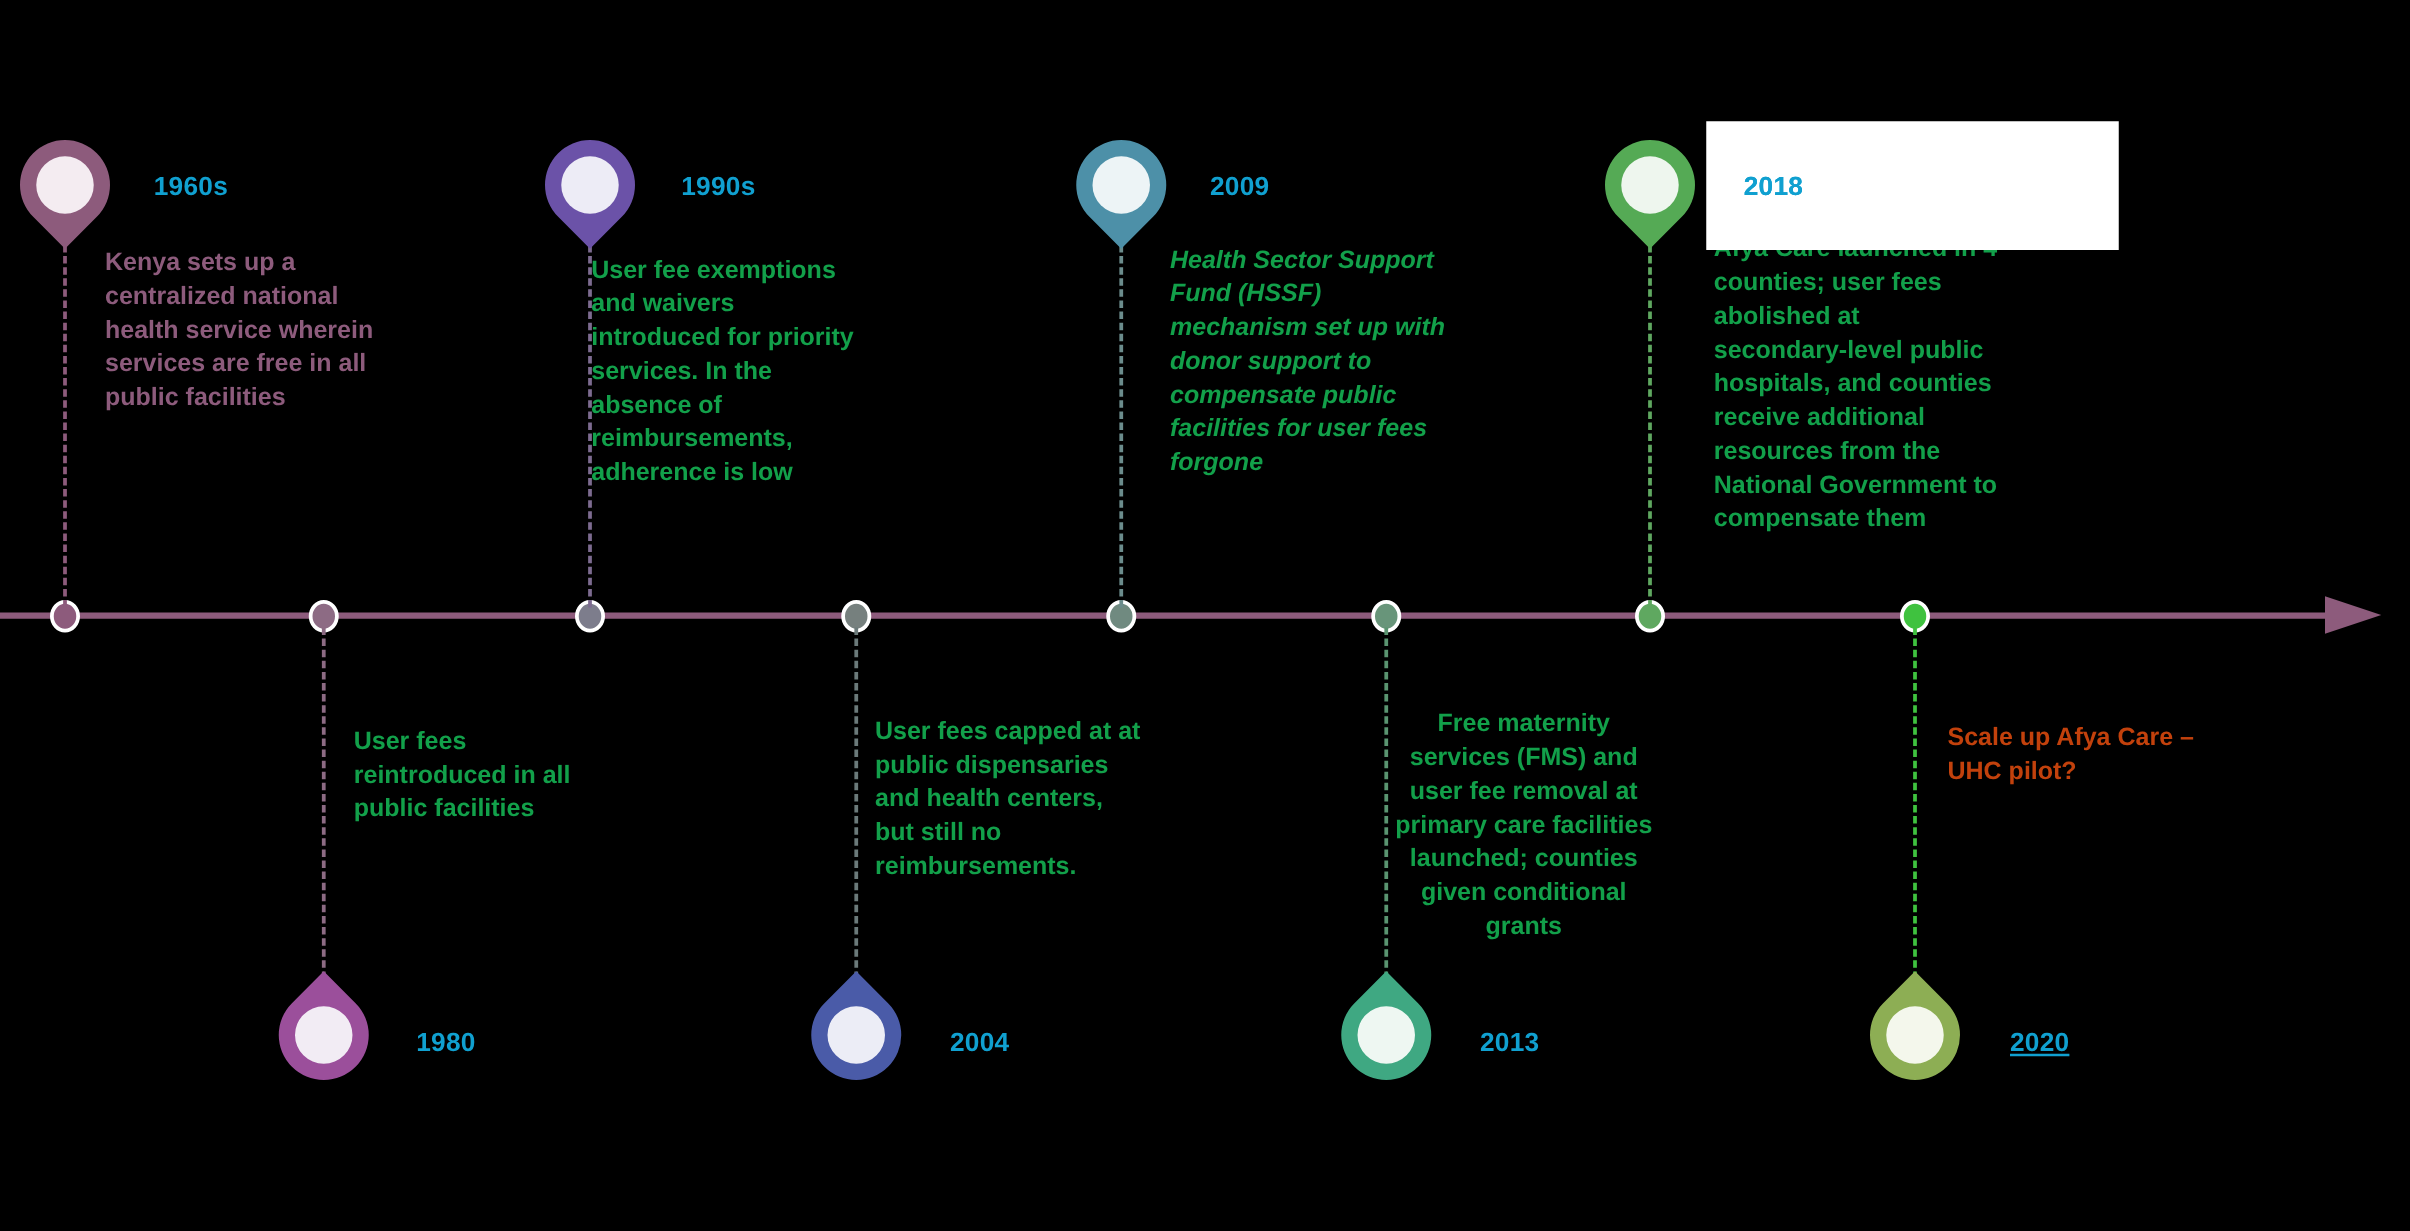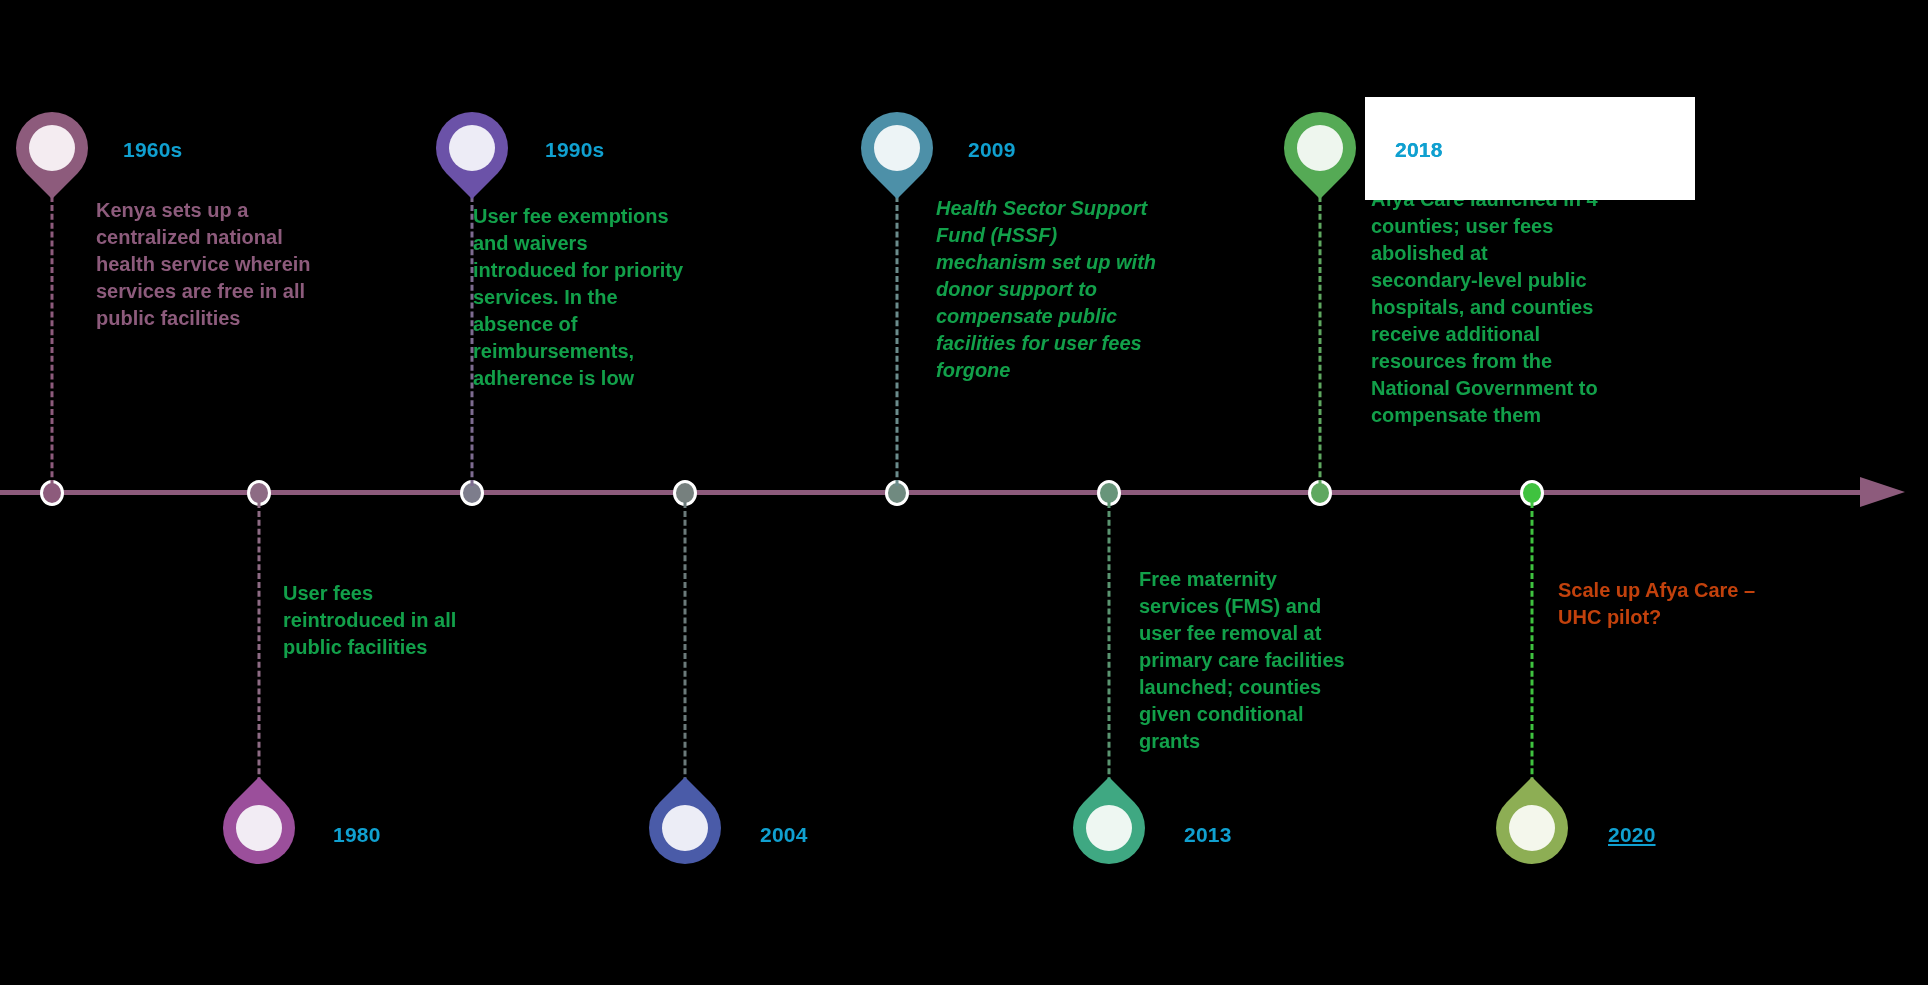--- a/index.html
+++ b/index.html
@@ -163,21 +163,21 @@
   </div>
   <div class="pin" style="left:1320px; top:112px; background:#55aa55;">
     <div class="pin-inner" style="background:#eef6ee;"></div>
   </div>
 
   <div class="year-label" style="left:96px;  top:138px;">1960s</div>
   <div class="year-label" style="left:518px; top:138px;">1990s</div>
   <div class="year-label" style="left:941px; top:138px;">2009</div>
   <div class="year-label" style="left:1368px;top:138px; z-index:6;">2018</div>
 
-  <div class="desc mauve" style="left:96px;  top:197px; width:215px;">Kenya sets up a centralized national health service wherein services are free in all public facilities</div>
+  <div class="desc mauve" style="left:84px;  top:197px; width:215px;">Kenya sets up a centralized national health service wherein services are free in all public facilities</div>
   <div class="desc" style="left:473px; top:203px; width:218px;">User fee exemptions and waivers introduced for priority services. In the absence of reimbursements, adherence is low</div>
   <div class="desc" style="left:936px; top:195px; width:230px;font-style:italic;">Health Sector Support Fund  (HSSF) mechanism set up with donor support to compensate public facilities for user fees forgone</div>
   <div class="desc" style="left:1371px;top:186px; width:228px;">Afya Care launched in 4 counties; user fees abolished at secondary-level public hospitals, and counties receive additional resources from the National Government to compensate them</div>
 
   <div class="white-box" style="left:1365px; top:97px; width:330px; height:103px; z-index:5;"></div>
 
   <div class="year-label" style="left:1368px; top:138px; z-index:7;">2018</div>
 
   <div class="drop" style="left:259px; top:792px; background:#9b4f9b;">
     <div class="drop-inner" style="background:#f2ecf4;"></div>
@@ -191,16 +191,17 @@
   <div class="drop" style="left:1532px; top:792px; background:#8dae54;">
     <div class="drop-inner" style="background:#f4f7ec;"></div>
   </div>
 
   <div class="year-label" style="left:306px;  top:823px;">1980</div>
   <div class="year-label" style="left:733px;  top:823px;">2004</div>
   <div class="year-label" style="left:1157px; top:823px;text-align:right;">2013</div>
   <div class="year-label" style="left:1581px; top:823px;text-decoration:underline;">2020</div>
 
   <div class="desc" style="left:283px;  top:580px; width:210px;">User fees reintroduced in all public facilities</div>
-  <div class="desc" style="left:1139px; top:566px; width:206px;">Free maternity services (FMS) and user fee removal at primary care facilities launched; counties given conditional grants</div>
+  <div class="desc" style="left:700px;  top:572px; width:215px;">User fees capped at at public dispensaries and health centers, but still no reimbursements.</div>
+  <div class="desc" style="left:1116px; top:566px; width:206px;text-align:center;">Free maternity services (FMS) and user fee removal at primary care facilities launched; counties given conditional grants</div>
   <div class="desc cyan" style="left:1558px; top:577px; width:215px;">Scale up Afya Care – UHC pilot?</div>
 
 </div>
 
 </body></html>

